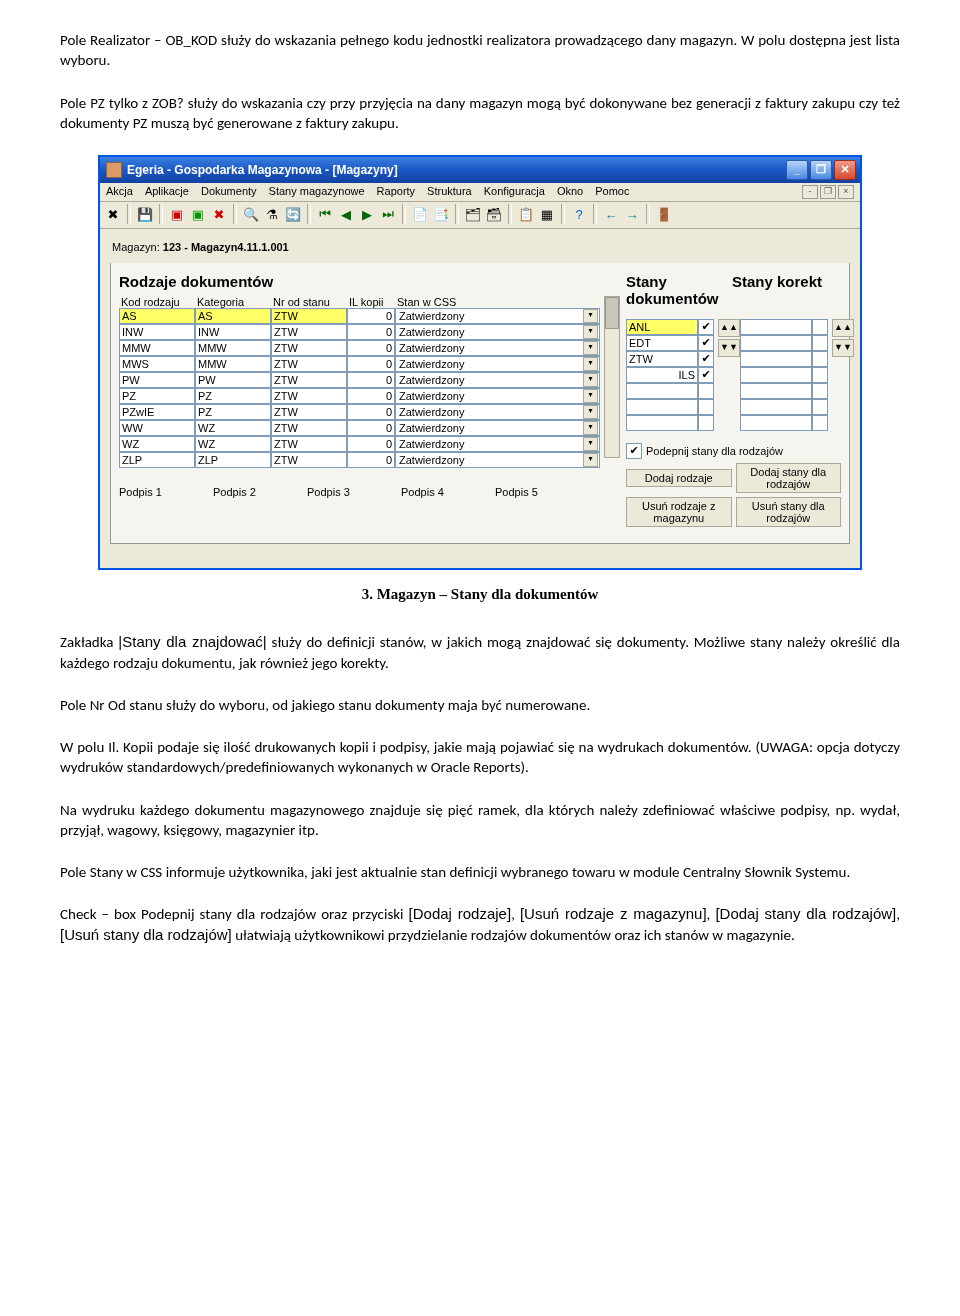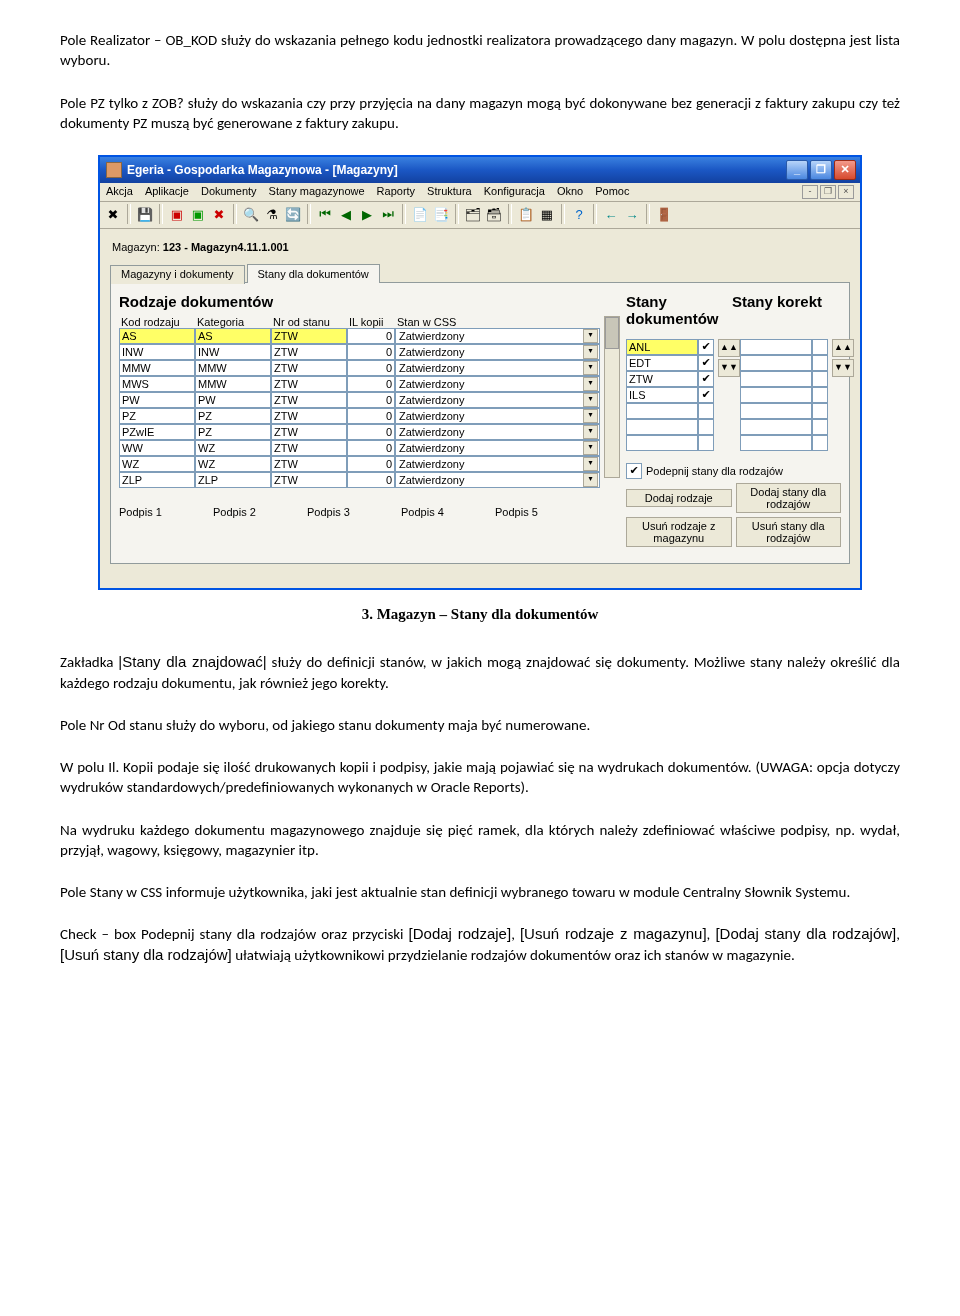--- a/index.html
+++ b/index.html
@@ -229,24 +229,20 @@
     <span class="tb-sep"></span>
     <span class="tb-icon">🚪</span>
   </div>
 
   <div class="form-area">
     <div class="magazyn-label">
       <span>Magazyn:</span>
       <b>123 - Magazyn4.11.1.001</b>
     </div>
 
-    <div class="tabs">
-      <div class="tab inactive">Magazyny i dokumenty</div>
-      <div class="tab">Stany dla dokumentów</div>
-    </div>
 
     <div class="tabpanel">
       <div class="pane-columns">
         <div class="pane-left">
           <div class="group-title">Rodzaje dokumentów</div>
           <div class="left-grid">
             <div class="left-cols" style="flex:1">
               <div class="header-row">
                 <div class="hcell" style="width:76px">Kod rodzaju</div>
                 <div class="hcell" style="width:76px">Kategoria</div>
@@ -375,21 +371,21 @@
           <div class="right-headers">
             <div class="group-title" style="width:106px">Stany dokumentów</div>
             <div class="group-title">Stany korekt</div>
           </div>
           <div class="right-grid">
             <div style="display:flex">
               <div class="rgrid-col1" id="stany-dok-codes">
                   <div class="cell sel" style="width: 72px;">ANL</div>
                   <div class="cell" style="width: 72px;">EDT</div>
                   <div class="cell" style="width: 72px;">ZTW</div>
-                  <div class="cell" style="width: 72px;">ILS</div>
+                  <div class="cell" style="width: 72px; text-align: right;">ILS</div>
                   <div class="cell" style="width: 72px;"></div>
                   <div class="cell" style="width: 72px;"></div>
                   <div class="cell" style="width: 72px;"></div>
                 </div>
               <div class="rgrid-col2" id="stany-dok-checks">
                   <div class="chk">✔</div>
                   <div class="chk">✔</div>
                   <div class="chk">✔</div>
                   <div class="chk">✔</div>
                   <div class="chk"></div>

